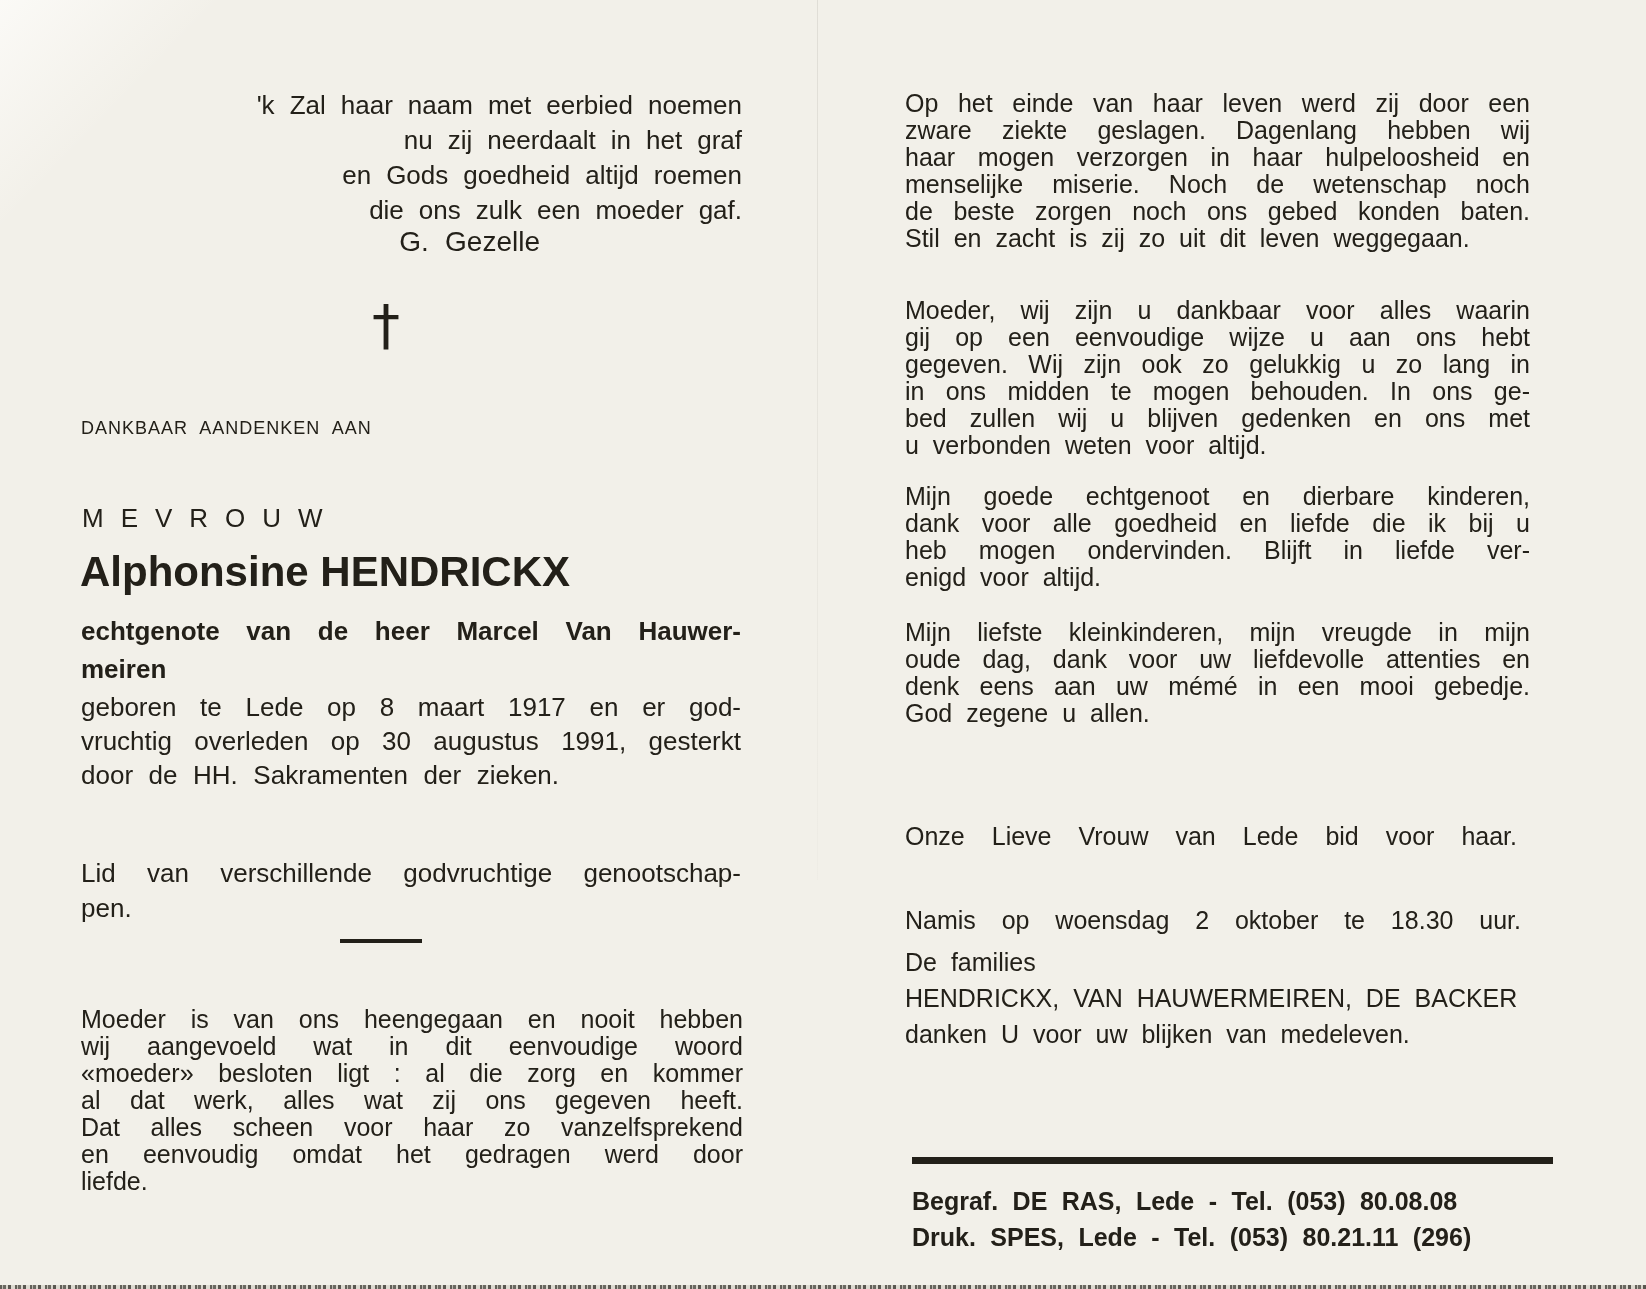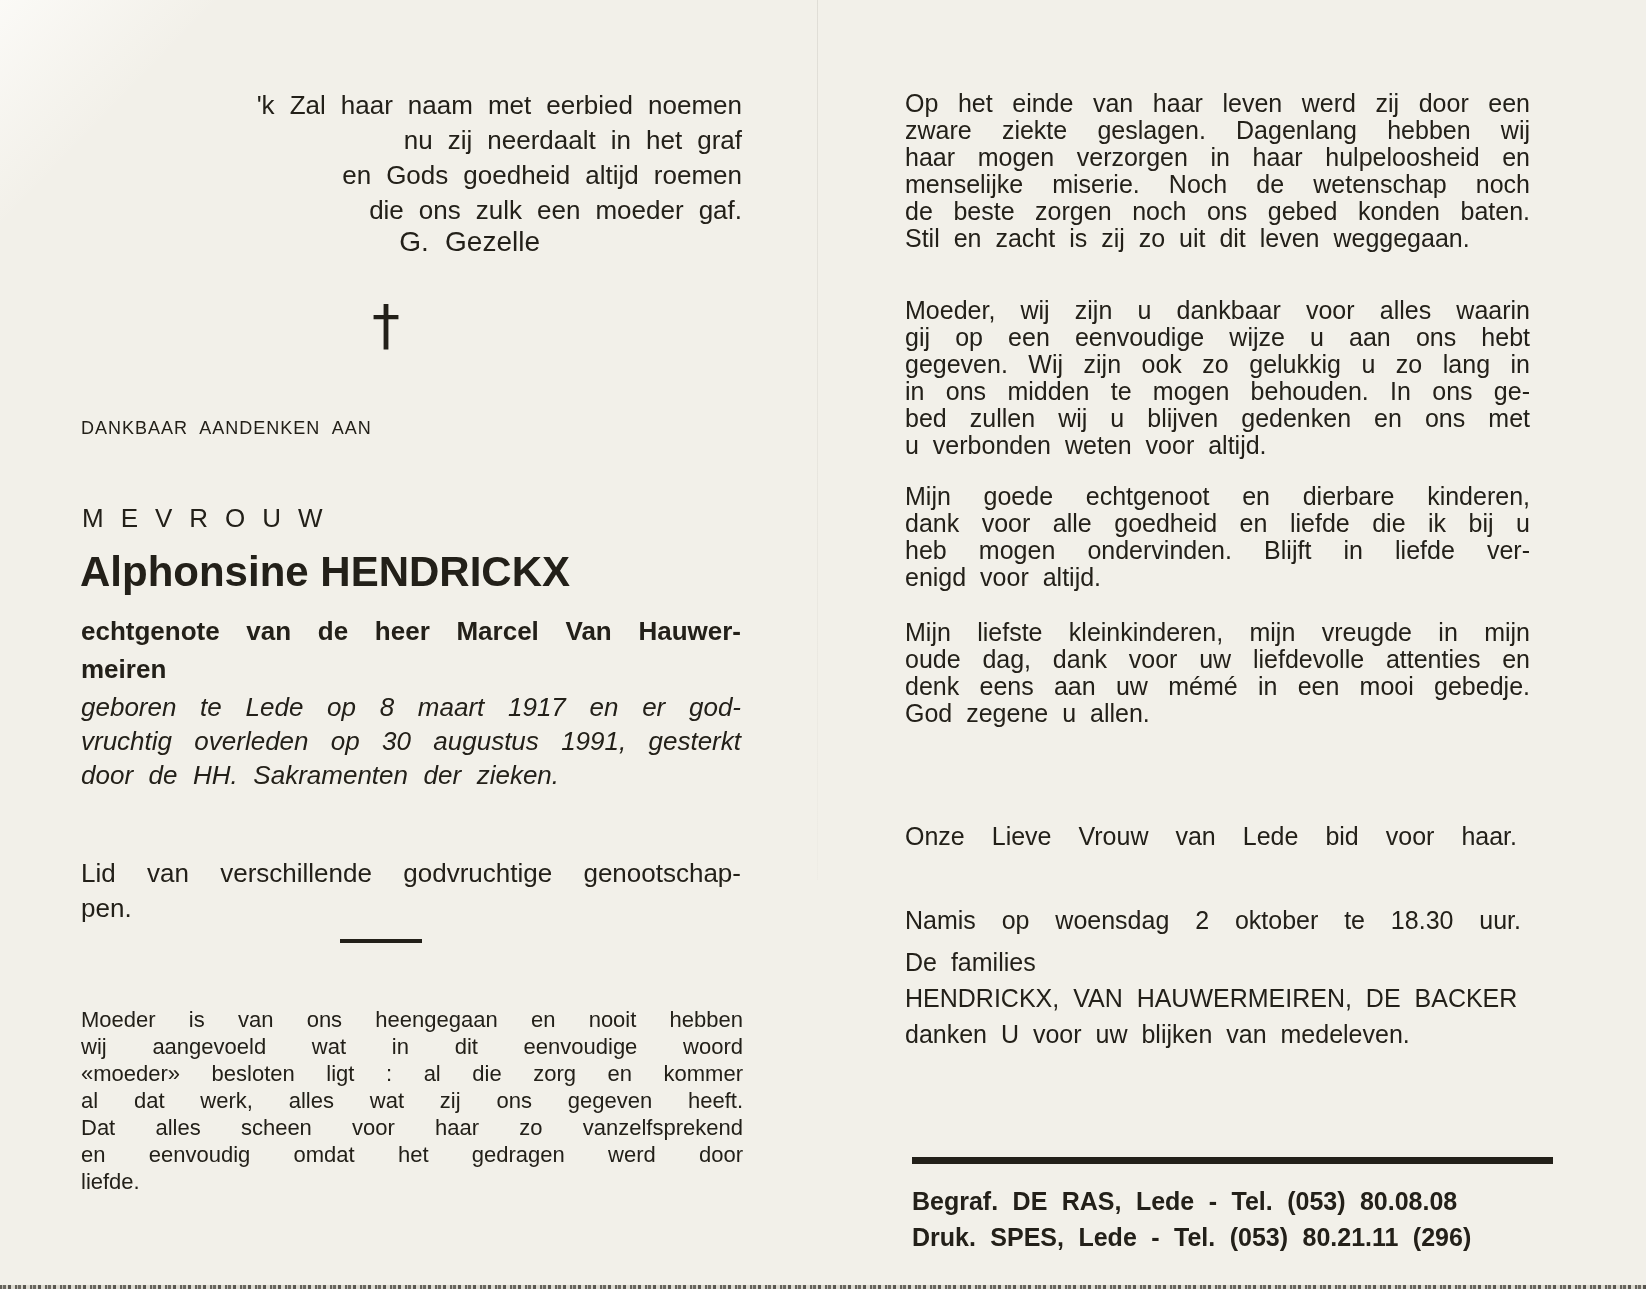--- a/index.html
+++ b/index.html
@@ -18,24 +18,24 @@
   .j .is-j, .is-j { text-align:justify; text-align-last:justify; white-space:normal; }
 
   .poem        { left:82px;  top:88px;  width:660px; font-size:26px; line-height:35px; word-spacing:0.30em;text-align:right; }
   .poem-author { left:82px;  top:226px; width:458px; font-size:28px; text-align:right; word-spacing:0.30em; }
   .cross       { left:80px;  top:296px; width:612px; text-align:center; font-size:56px; line-height:58px;
                  font-family:"DejaVu Sans",sans-serif; }
   .dedication  { left:81px;  top:418px; font-size:18px; letter-spacing:1px; word-spacing:0.35em; }
   .honorific   { left:82px;  top:503px; font-size:26px; letter-spacing:17px; }
   .name        { left:80px;  top:548px; font-size:42px; font-weight:bold; }
   .spouse      { left:81px;  top:612px; width:660px; font-size:26px; font-weight:bold; line-height:38px; }
-  .life        { left:81px;  top:690px; width:660px; font-size:26px; line-height:34px; word-spacing:0.32em;font-style:italic; }
+  .life        { left:81px;  top:690px; width:660px; font-size:26px; line-height:34px; word-spacing:0.32em; }
   .membership  { left:81px;  top:814px; width:660px; font-size:26px; line-height:35px; word-spacing:0.32em;margin-top:42px; }
   .divider     { left:340px; top:939px; width:82px;  height:4px; background:var(--ink,#232019); }
-  .memorial    { left:81px;  top:1006px; width:662px; font-size:22px; line-height:27px; word-spacing:0.28em; }
+  .memorial    { left:81px;  top:1006px; width:662px; font-size:25px; line-height:27px; word-spacing:0.28em; }
 
   .rp  { left:905px; width:625px; font-size:25px; line-height:27px; word-spacing:0.28em; }
   .p1  { top:90px; }
   .p2  { top:297px; }
   .p3  { top:483px; }
   .p4  { top:619px; }
   .prayer  { left:905px; top:782px; width:612px; font-size:25px; }
   .mass    { left:905px; top:866px; width:616px; font-size:25px; }
   .stretch { text-align:justify; text-align-last:justify;margin-top:40px; }
   .families{ left:905px; top:944px; width:640px; font-size:25px; line-height:36px; word-spacing:0.28em; }

